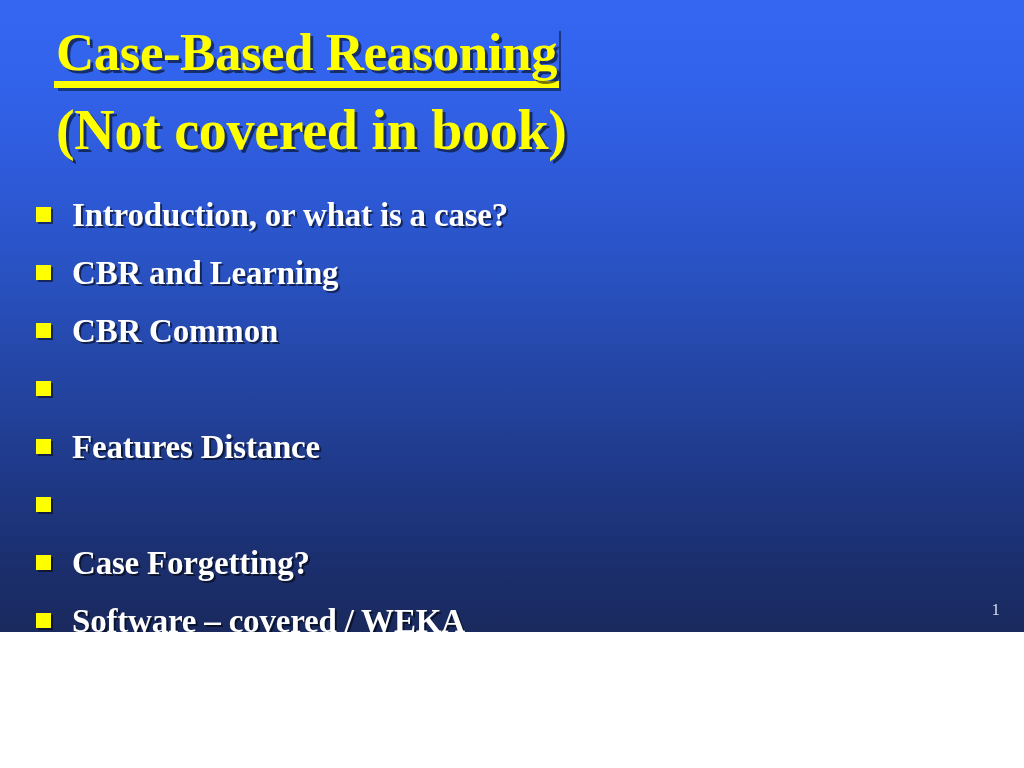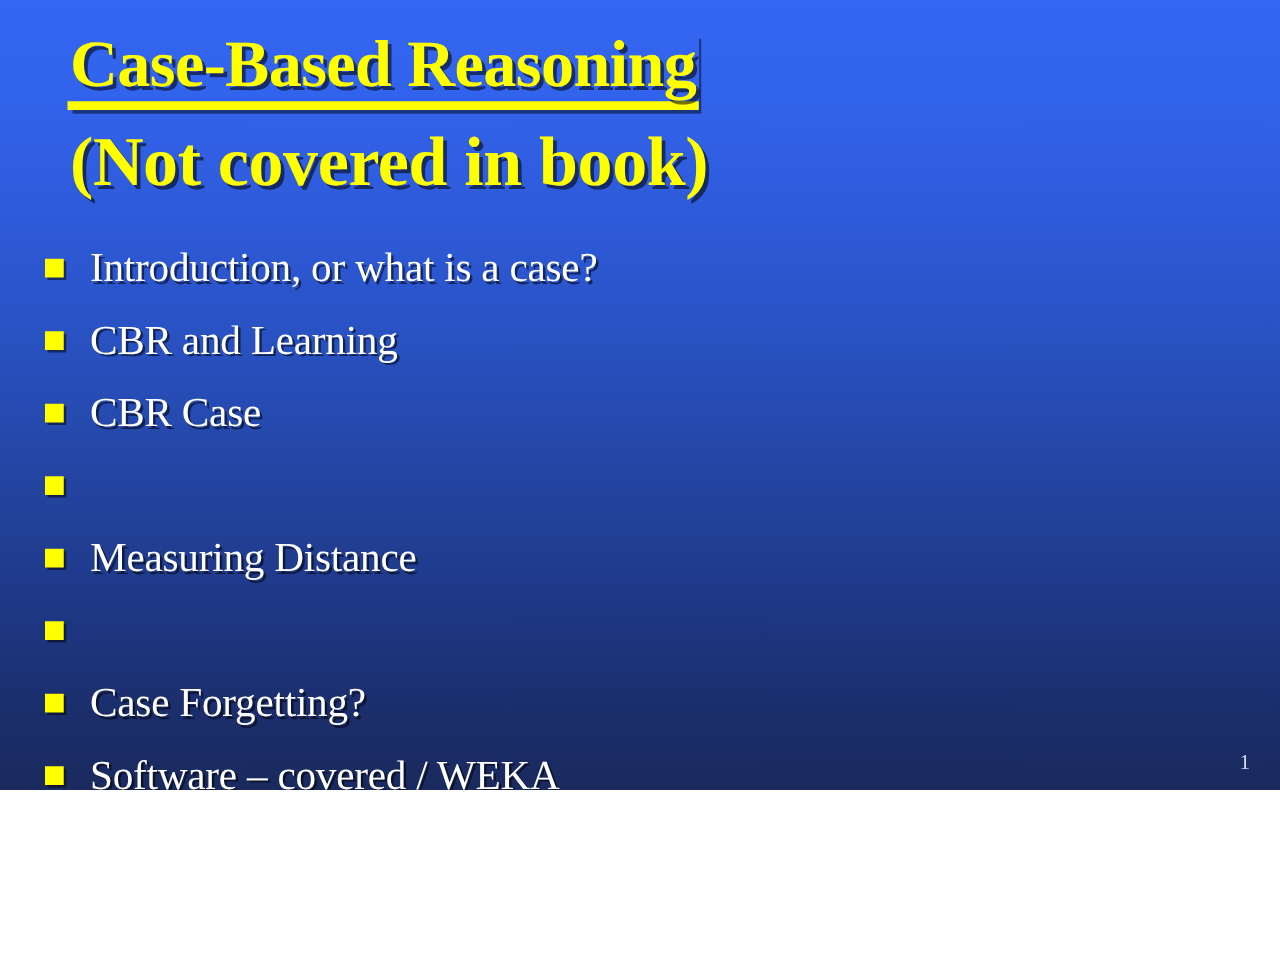--- a/index.html
+++ b/index.html
@@ -89,21 +89,21 @@
     top: 21px;
     width: 15px;
     height: 15px;
     background: #FFFF00;
     box-shadow: 2px 2px 0 rgba(0,0,0,0.5);
   }
 
   .bullet-text {
     font-size: 33px;
     line-height: 1.0;
-    font-weight: normal;
+    font-weight: bold;
     color: #FFFFFF;
     white-space: nowrap;
     letter-spacing: -0.2px;
     text-shadow: 2px 2px 0 rgba(0,0,0,0.55);
   }
 
   
   #page-number {
     position: absolute;
     right: 24px;
@@ -127,28 +127,28 @@
     <li class="bullet-item">
       <span class="bullet-marker"></span>
       <span class="bullet-text">Introduction, or what is a case?</span>
     </li>
     <li class="bullet-item">
       <span class="bullet-marker"></span>
       <span class="bullet-text">CBR and Learning</span>
     </li>
     <li class="bullet-item">
       <span class="bullet-marker"></span>
-      <span class="bullet-text">CBR Case</span>
+      <span class="bullet-text">CBR Common</span>
     </li>
     <li class="bullet-item">
       <span class="bullet-marker"></span>
     </li>
     <li class="bullet-item">
       <span class="bullet-marker"></span>
-      <span class="bullet-text">Measuring Distance</span>
+      <span class="bullet-text">Features Distance</span>
     </li>
     <li class="bullet-item">
       <span class="bullet-marker"></span>
     </li>
     <li class="bullet-item">
       <span class="bullet-marker"></span>
       <span class="bullet-text">Case Forgetting?</span>
     </li>
     <li class="bullet-item">
       <span class="bullet-marker"></span>

